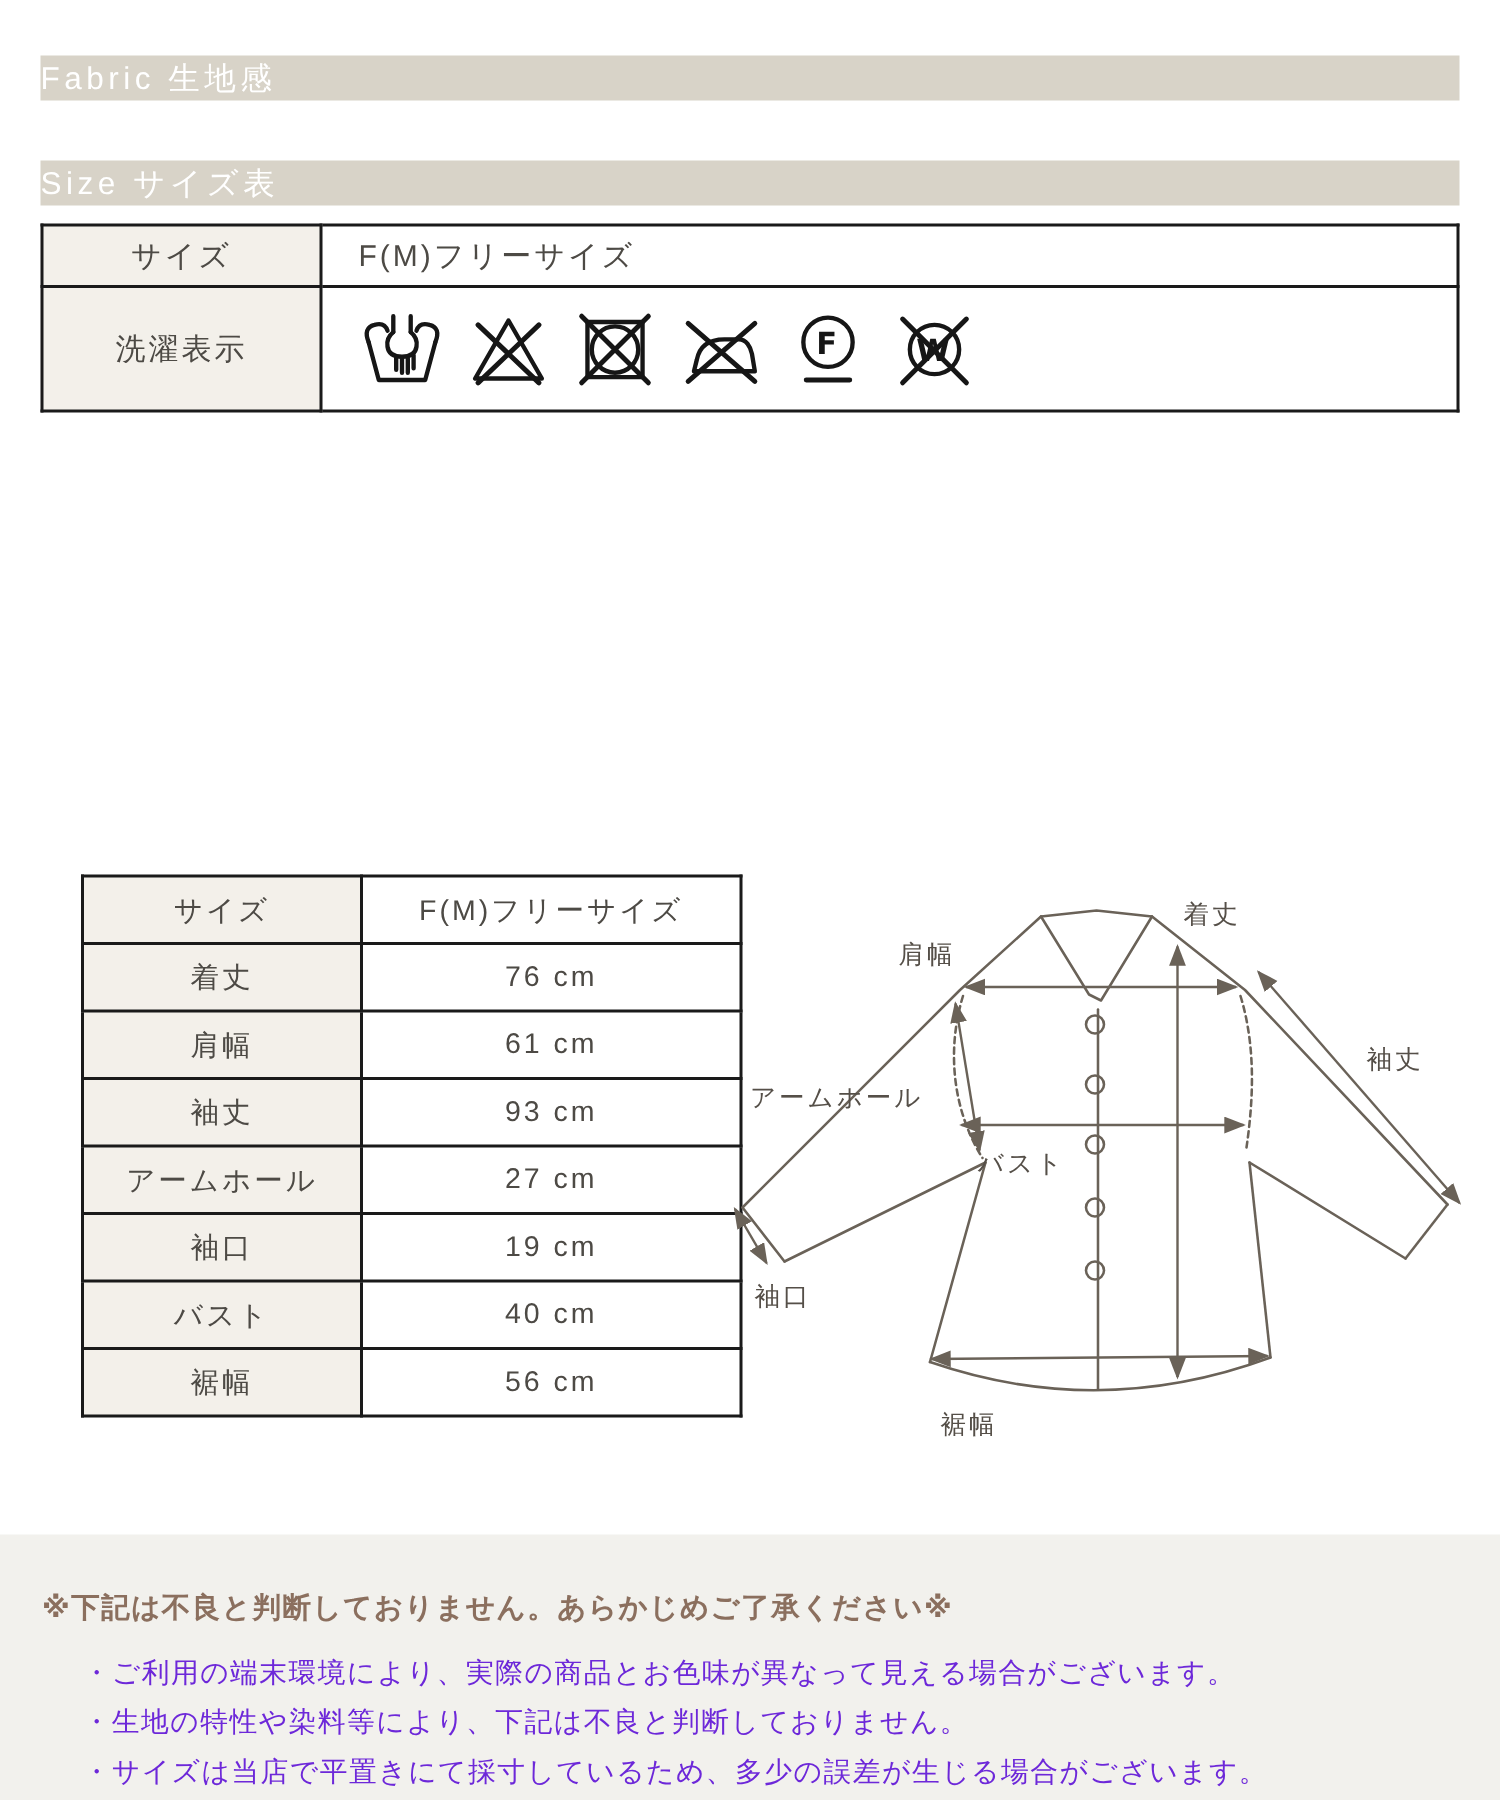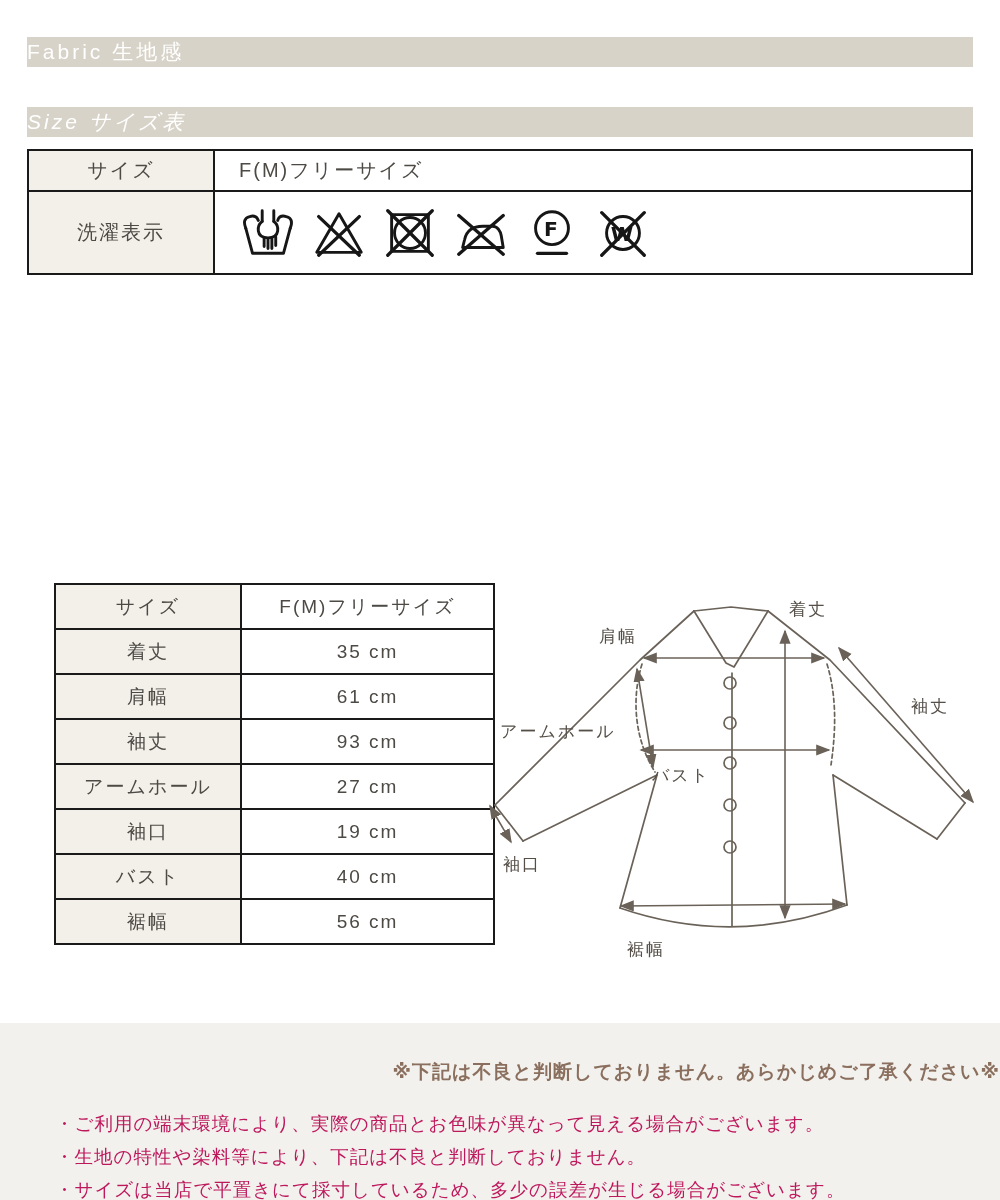--- a/index.html
+++ b/index.html
@@ -10,21 +10,21 @@
   }
   .page{position:relative;width:1000px;height:1200px;}
 
   
   .section-bar{
     margin:0 27px;height:30px;background:#d8d3c8;color:#ffffff;
     display:flex;align-items:center;box-sizing:border-box;
     font-size:21px;letter-spacing:3px;
   }
   .bar-fabric{margin-top:37px;}
-  .bar-size{margin-top:40px;font-style:italic;}
+  .bar-size{margin-top:40px;}
 
   
   table.grid{border-collapse:collapse;margin:12px 27px 0;table-layout:fixed;}
   .grid th,.grid td{
     border:2px solid #1a1a1a;font-weight:normal;
     font-size:20px;letter-spacing:2px;color:#4d4a45;
     padding:0;box-sizing:border-box;
   }
   .grid th{background:#f3f0ea;text-align:center;}
   .grid td{background:#ffffff;}
@@ -64,26 +64,26 @@
   .diagram .arr{fill:none;stroke:#6a6258;stroke-width:1.6;}
   .diagram .dlabel{fill:#554f48;font-size:17px;letter-spacing:2px;
     font-family:"Liberation Sans","DejaVu Sans",sans-serif;}
 
   
   .notes{
     position:absolute;left:0;top:986px;width:1000px;height:214px;
     background:#f2f1ed;box-sizing:border-box;padding-top:36px;
   }
   .notes-heading{
-    text-align:right;color:#8b6f5e;font-weight:bold;
-    font-size:19px;letter-spacing:1px;margin-bottom:24px;
+    text-align:left;color:#8b6f5e;font-weight:bold;
+    font-size:19px;letter-spacing:1px;margin-bottom:13px;padding-left:28px;
   }
   .note-line{
-    margin-left:55px;margin-right:40px;color:#be185d;
-    font-size:18.5px;line-height:33px;letter-spacing:1px;font-family:Liberation Mono, monospace;
+    margin-left:55px;margin-right:40px;color:#6d28d9;
+    font-size:18.5px;line-height:33px;letter-spacing:1px;
   }
 </style>
 </head>
 <body>
 
 <div class="page">
 
   <div class="section-bar bar-fabric">
     <span>Fabric 生地感</span>
   </div>
@@ -154,21 +154,21 @@
 
   <div class="measure-area">
     <table class="grid measure-table">
       <tbody>
         <tr>
           <th>サイズ</th>
           <td>F(M)フリーサイズ</td>
         </tr>
         <tr>
           <th>着丈</th>
-          <td>35 cm</td>
+          <td>76 cm</td>
         </tr>
         <tr>
           <th>肩幅</th>
           <td>61 cm</td>
         </tr>
         <tr>
           <th>袖丈</th>
           <td>93 cm</td>
         </tr>
         <tr>

